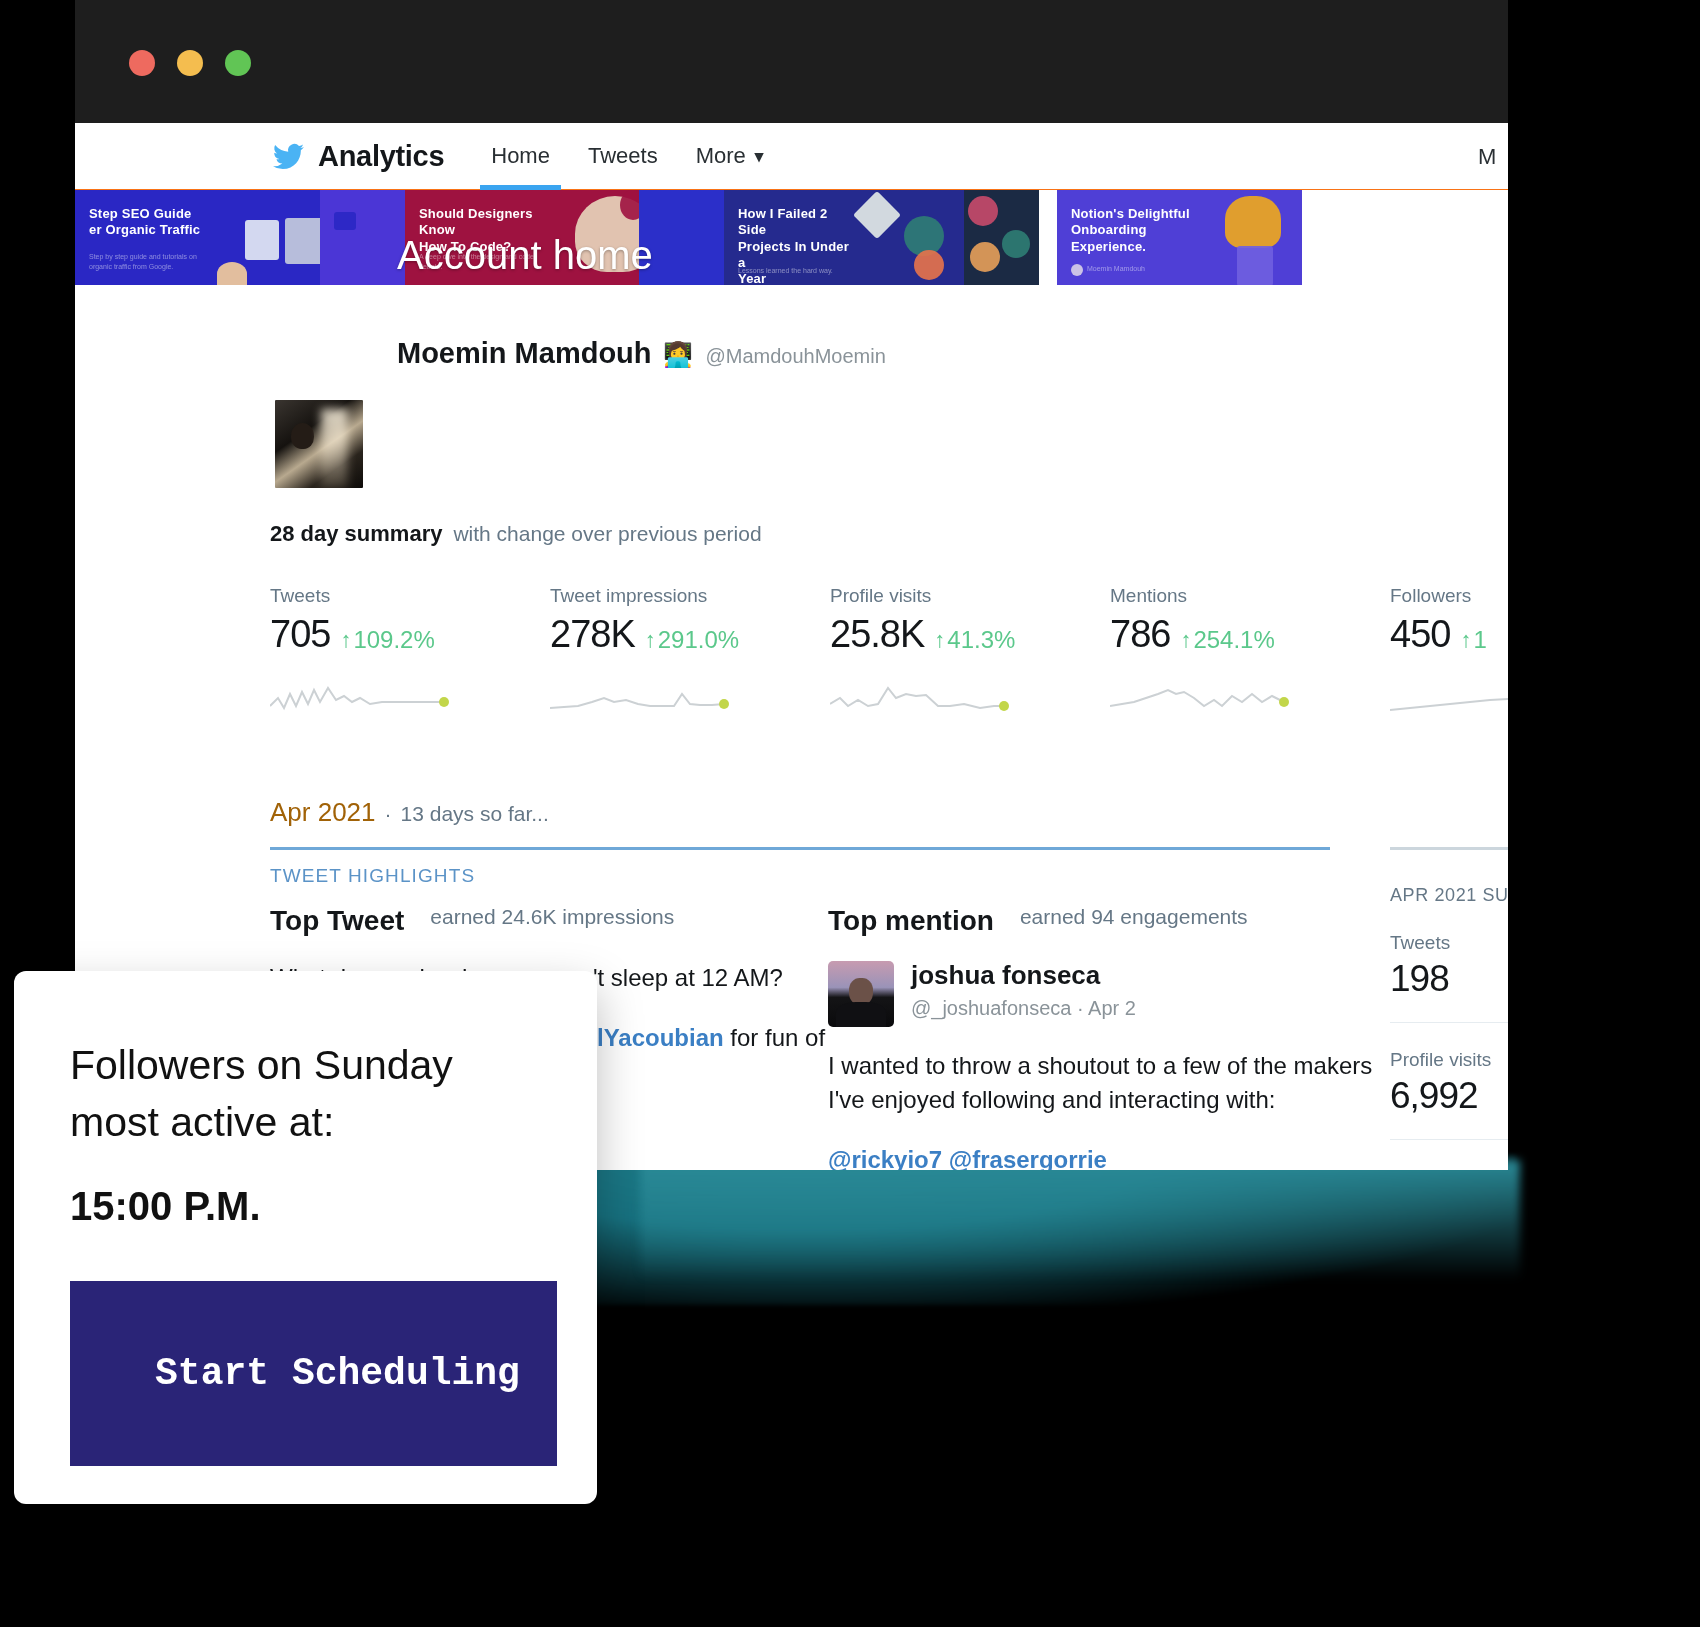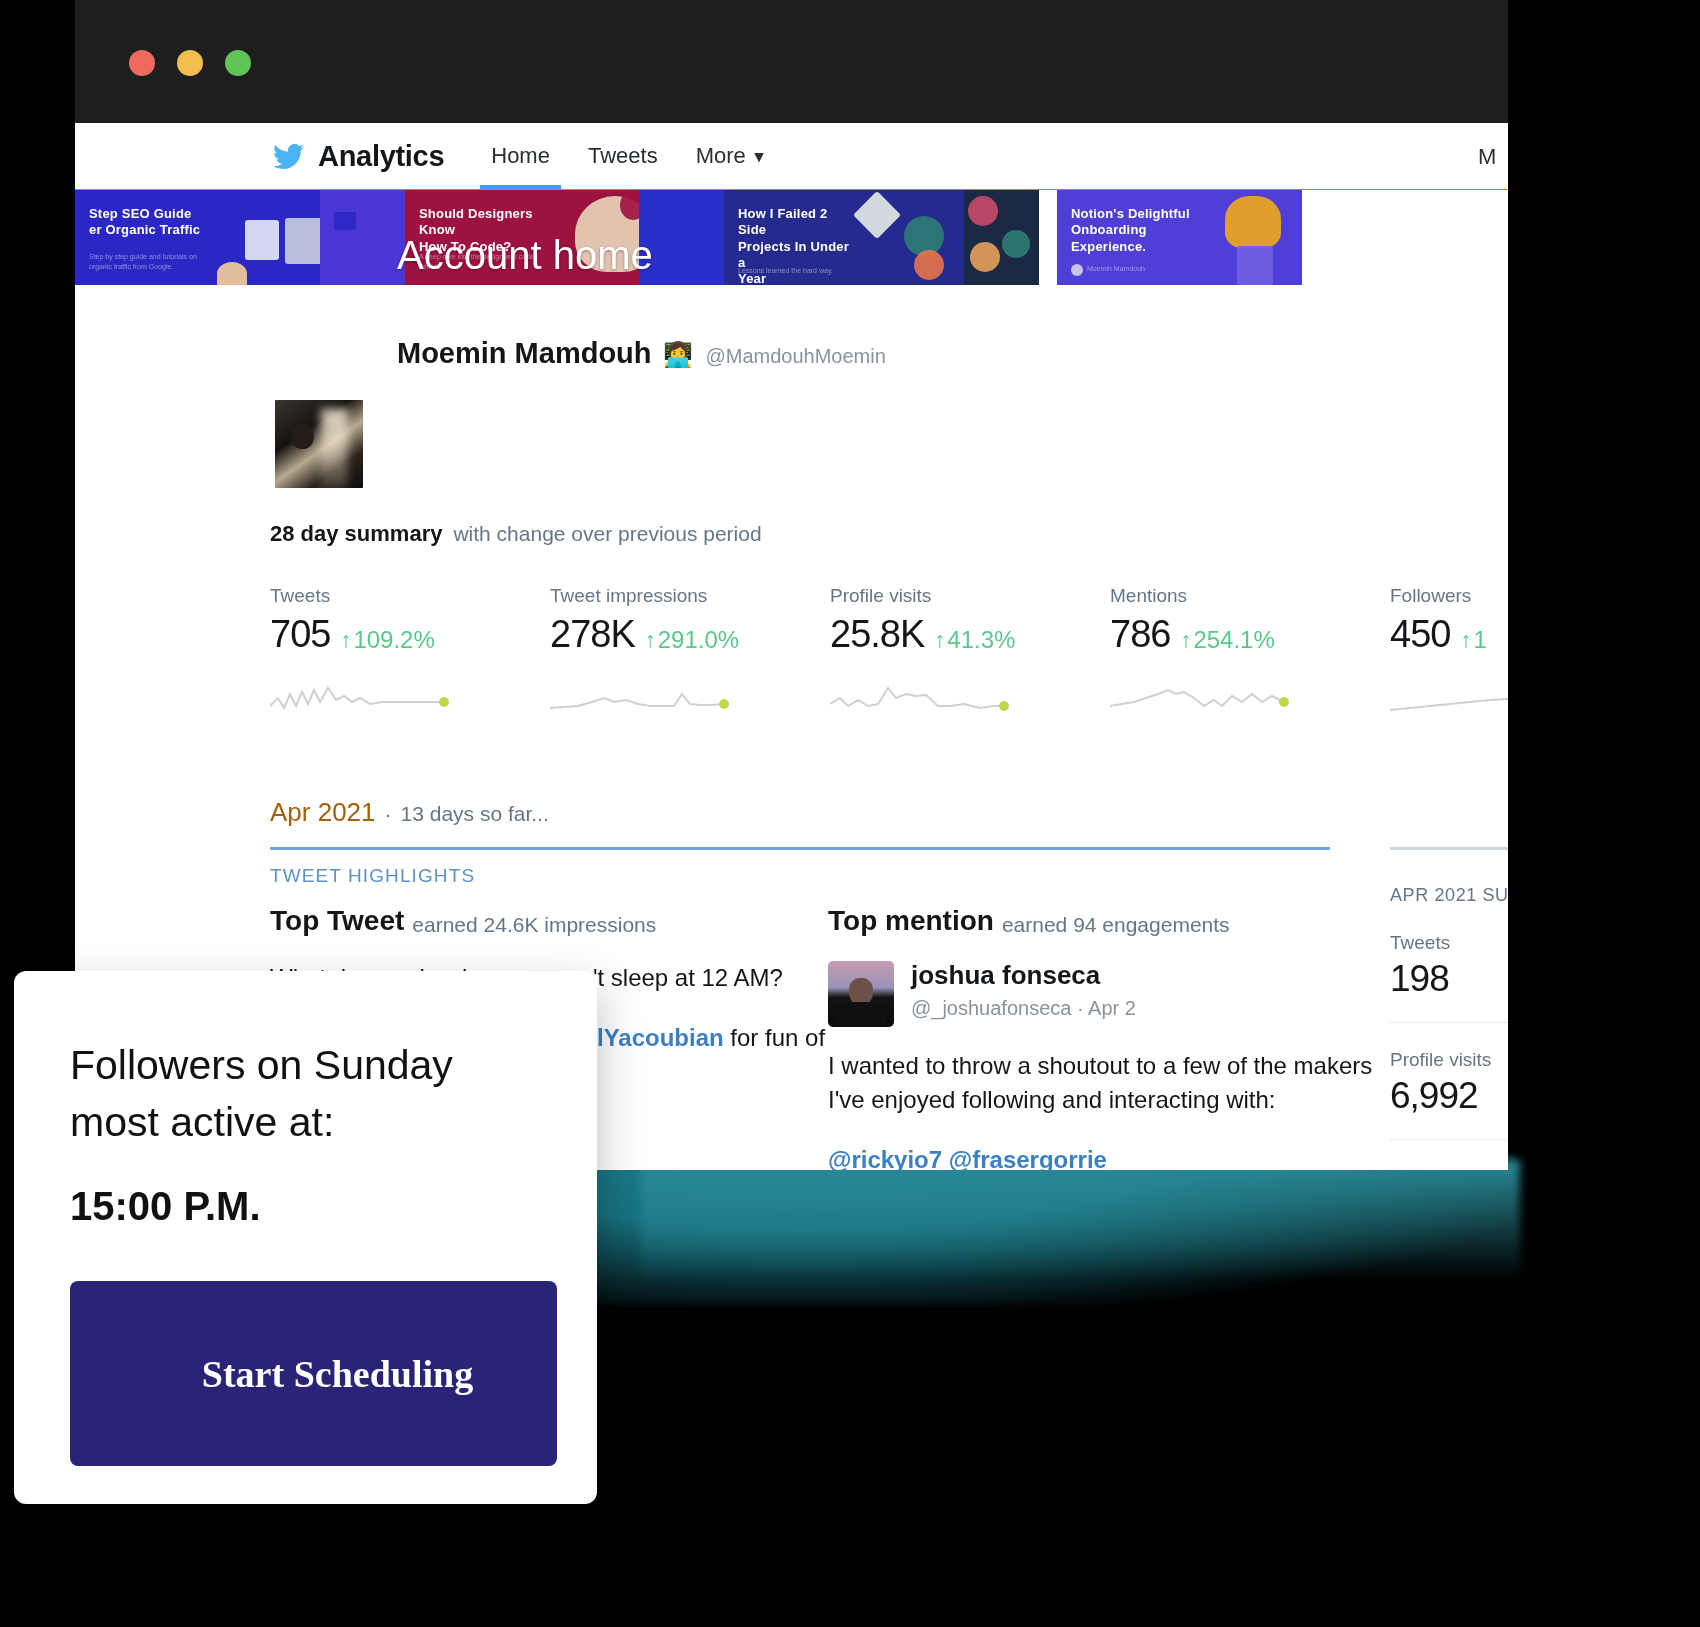--- a/index.html
+++ b/index.html
@@ -140,21 +140,21 @@
     position:absolute; left:1315px; top:562px; width:200px; height:3px; background:#ccd6dd;
   }
   .highlights-label{
     position:absolute; left:195px; top:580px; font-size:19px; color:#5b93c7;
     letter-spacing:1.1px;
   }
 
   .cols{ position:absolute; left:195px; top:620px; width:1320px; display:flex; gap:0; }
   .col-left{ width:558px; }
   .col-mid{ width:560px; }
-  .hl-head{ display:flex; align-items:flex-end; gap:8px; margin-bottom:24px; }
+  .hl-head{ display:flex; align-items:flex-start; gap:26px; margin-bottom:24px; }
   .hl-bold{ font-size:28px; font-weight:bold; color:#14171a; }
   .hl-sub{ font-size:21px; color:#657786; }
   .tw-body{ font-size:24px; color:#14171a; line-height:1.42; }
   .tw-body p{ margin-bottom:26px; }
   .link{ color:#3b7fc4; font-weight:bold; }
 
   .mention-user{ display:flex; gap:17px; align-items:flex-start; margin-bottom:22px; }
   .m-av{
     width:66px; height:66px; border-radius:5px; flex:0 0 auto; overflow:hidden;
     background:linear-gradient(to bottom,#c79bb0 0%, #9a93b8 40%, #141416 55%, #0a0a0c 100%);
@@ -189,23 +189,23 @@
     padding:66px 56px 0 56px;
   }
   .promo-h{
     font-size:41px; color:#111; line-height:1.38; font-weight:400;
   }
   .promo-time{
     font-size:40px; font-weight:bold; color:#111; margin-top:34px;
   }
   .promo-btn{
     margin-top:52px; width:487px; height:185px; background:#2a2477;
-    border-radius:8px; display:flex; align-items:center; justify-content:center;
+    border-radius:0; display:flex; align-items:center; justify-content:center;
     color:#fff; font-size:38px; font-weight:bold; border:none; cursor:pointer;
-    font-family:Liberation Serif, serif;
+    font-family:Liberation Mono, monospace;
     padding-left:48px;
   }
 </style>
 </head>
 <body>
 
 <div class="glow-teal"></div>
 <div class="glow-teal2"></div>
 
 <div class="window">

